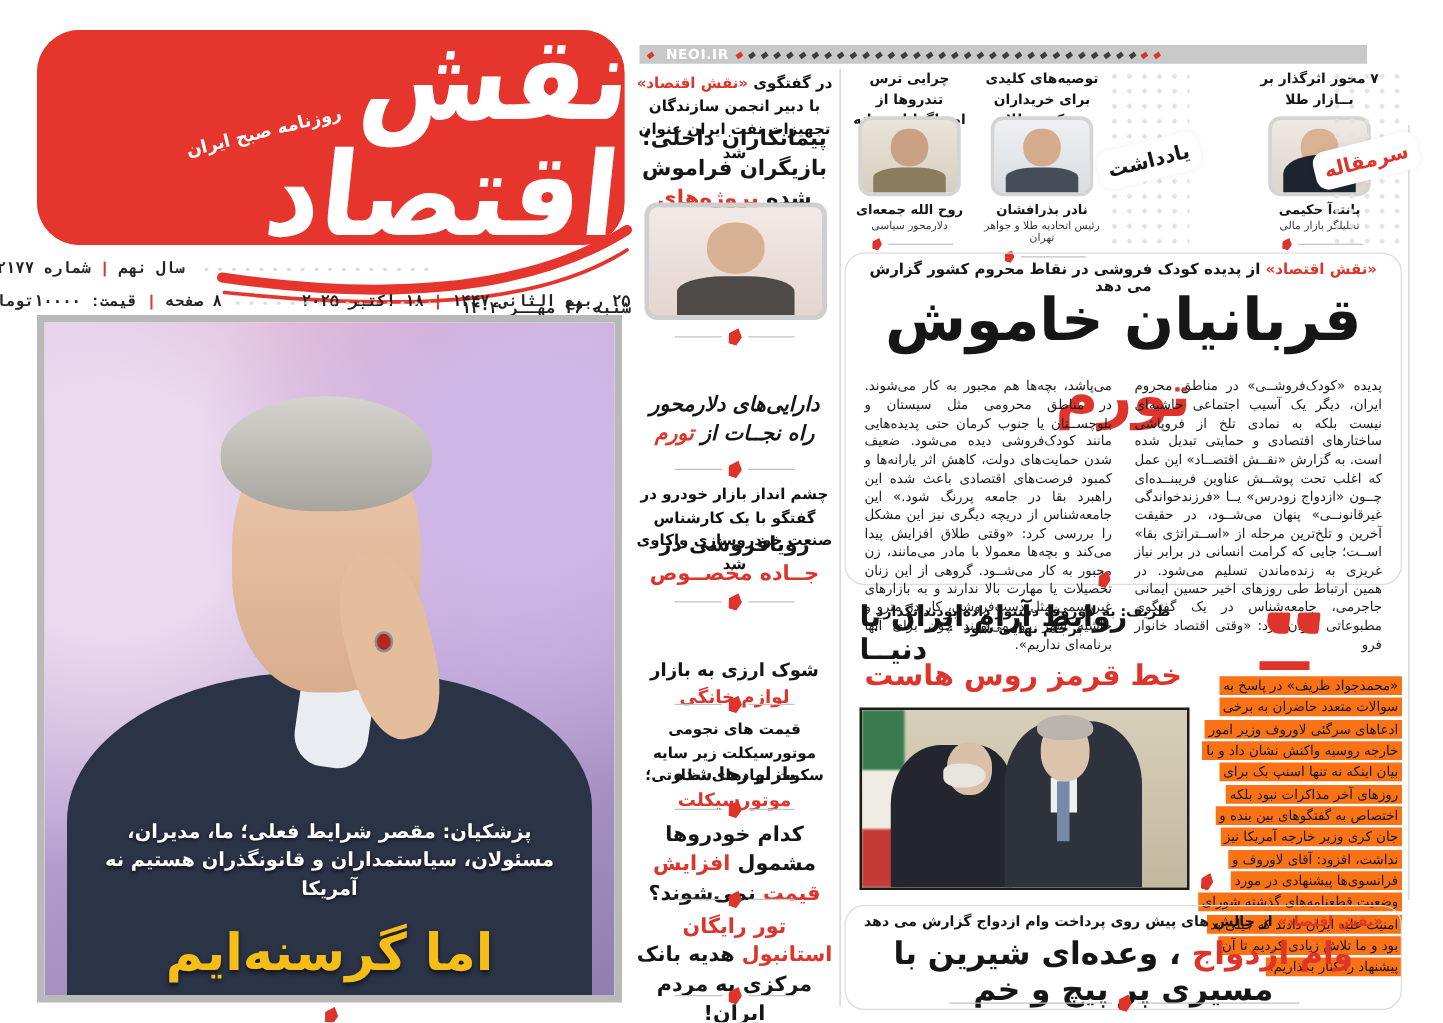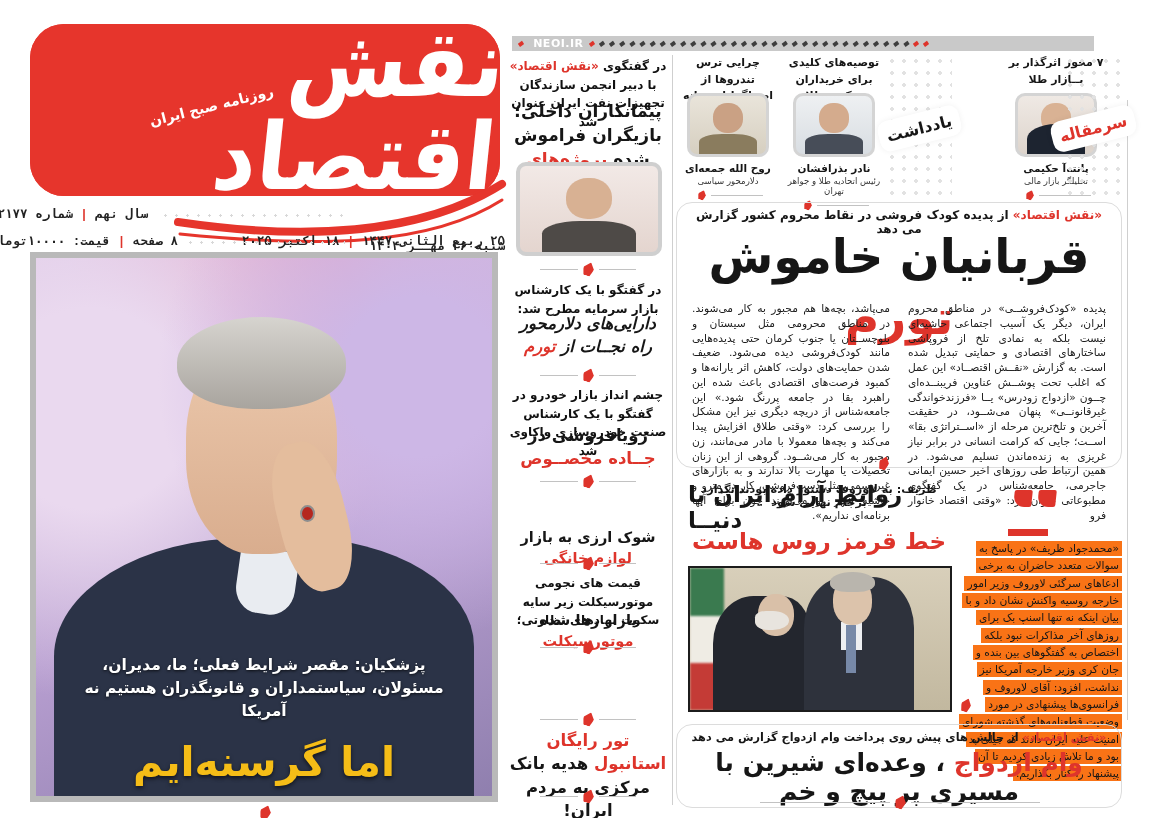--- a/index.html
+++ b/index.html
@@ -191,21 +191,20 @@
 <div class="photo-om">
   <div class="om-head"></div>
   <div class="om-body"></div>
 </div>
 <div class="abs nib-row" style="left:540px;top:262px;width:96px;">
       <span class="nib-line"></span>
       <span class="nib"></span>
       <span class="nib-line"></span>
     </div>
 
-<div class="abs kicker" style="left:508px;top:281px;width:160px;">در گفتگو با یک کارشناس بازار سرمایه مطرح شد:</div>
 <div class="abs mid-title" style="left:508px;top:312px;width:160px;font-style:italic;"><span>دارایی‌های دلارمحور راه نجــات از </span><span class="seg-red">تورم</span></div>
 <div class="abs nib-row" style="left:540px;top:368px;width:96px;">
       <span class="nib-line"></span>
       <span class="nib"></span>
       <span class="nib-line"></span>
     </div>
 
 <div class="abs kicker" style="left:508px;top:386px;width:160px;">چشم انداز بازار خودرو در گفتگو با یک کارشناس صنعت خودروسازی واکاوی شد</div>
 <div class="abs mid-title" style="left:508px;top:424px;width:160px;"><span>رویافروشی در </span><span class="seg-red">جــاده مخصــوص</span></div>
 <div class="abs nib-row" style="left:540px;top:474px;width:96px;">
@@ -222,20 +221,21 @@
     </div>
 
 <div class="abs kicker" style="left:508px;top:574px;width:160px;">قیمت های نجومی موتورسیکلت زیر سایه سکوت نهادهای نظارتی؛</div>
 <div class="abs mid-title" style="left:508px;top:610px;width:160px;font-size:14.5px;text-align:center;"><span>بازار رها شده </span><span class="seg-red">موتورسیکلت</span></div>
 <div class="abs nib-row" style="left:540px;top:640px;width:96px;">
       <span class="nib-line"></span>
       <span class="nib"></span>
       <span class="nib-line"></span>
     </div>
 
+<div class="abs mid-title" style="left:508px;top:656px;width:160px;"><span>کدام خودروها مشمول </span><span class="seg-red">افزایش قیمت</span><span> نمی‌شوند؟</span></div>
 <div class="abs nib-row" style="left:540px;top:712px;width:96px;">
       <span class="nib-line"></span>
       <span class="nib"></span>
       <span class="nib-line"></span>
     </div>
 
 <div class="abs mid-title" style="left:508px;top:729px;width:160px;"><span class="seg-red">تور رایگان استانبول</span><span> هدیه بانک مرکزی به مردم ایران!</span></div>
 <div class="abs nib-row" style="left:540px;top:789px;width:96px;">
       <span class="nib-line"></span>
       <span class="nib"></span>

